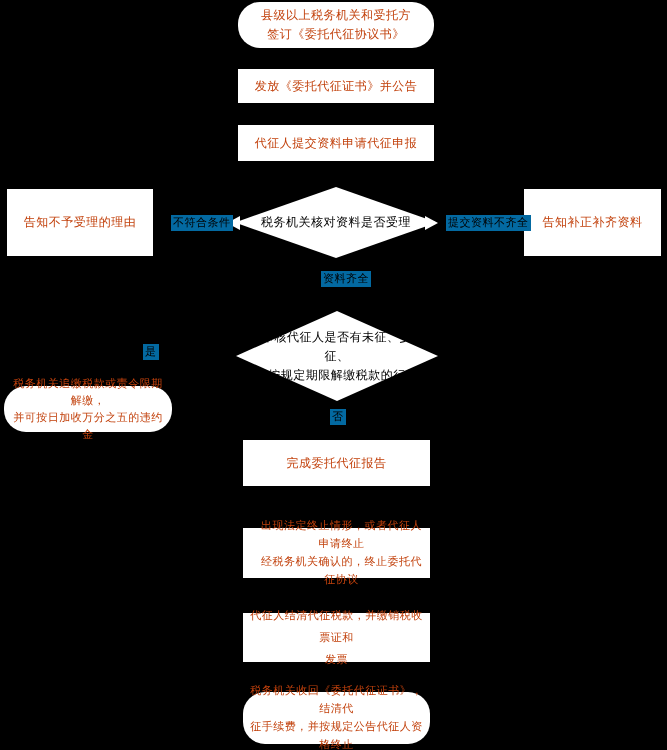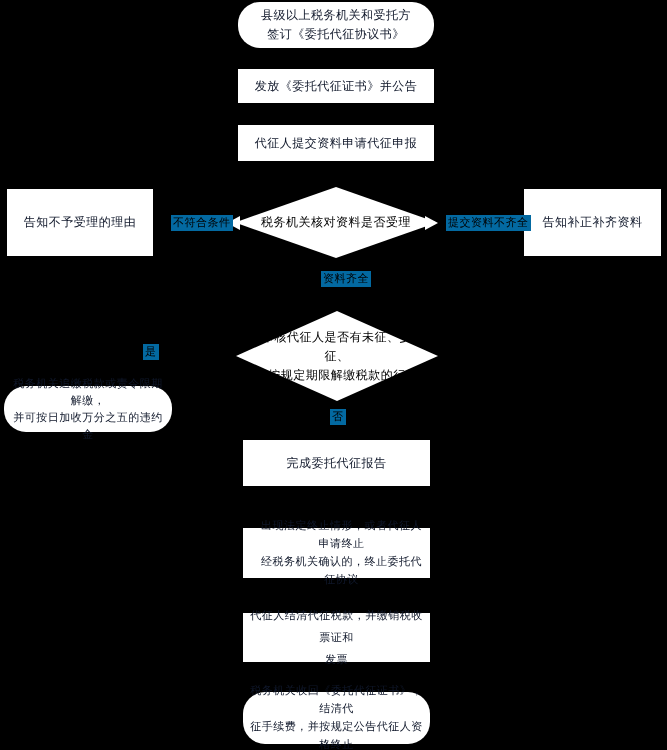--- a/index.html
+++ b/index.html
@@ -16,21 +16,21 @@
   }
   #flow {
     position: absolute;
     left: 0; top: 0;
     width: 667px;
     height: 750px;
   }
   .node {
     position: absolute;
     background: #ffffff;
-    color: #0f172a;
+    color: #c2410c;
     display: flex;
     align-items: center;
     justify-content: center;
     text-align: center;
     box-sizing: border-box;
     font-size: 12px;
     line-height: 19px;
     letter-spacing: 0.5px;
     padding: 2px 6px;
   }

